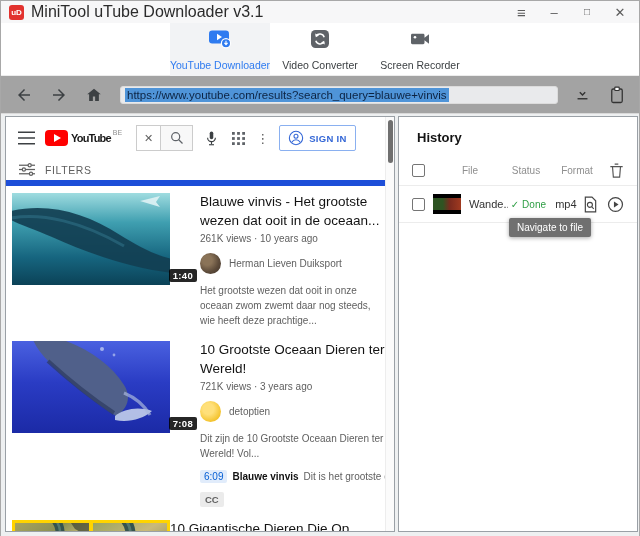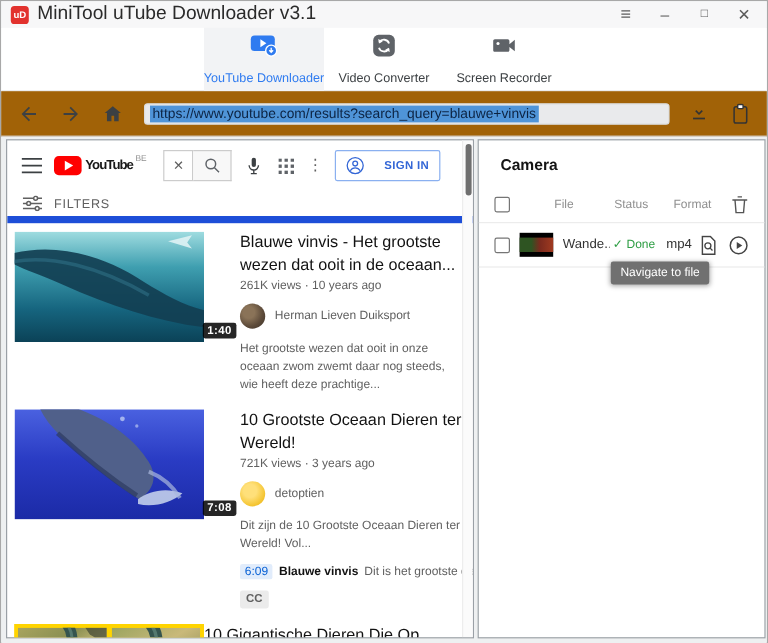--- a/index.html
+++ b/index.html
@@ -17,21 +17,21 @@
   .tb-btn.max { font-size:10px; }
 
   
   .tabbar { position:absolute; left:0; top:22px; width:100%; height:53px; background:#fff; border-bottom:1px solid #ececec; display:flex; justify-content:center; }
   .tab { width:100px; height:53px; display:flex; flex-direction:column; align-items:center; justify-content:center; gap:6px; cursor:pointer; }
   .tab.active { background:#f2f3f5; }
   .tab-label { font-size:10.5px; color:#3c4043; white-space:nowrap; }
   .tab.active .tab-label { color:#2f7bf0; }
 
   
-  .navbar { position:absolute; left:0; top:75px; width:100%; height:38px; background:#a16207; border-bottom:1px solid #d9d9d9; display:flex; align-items:center; padding:0 14px; }
+  .navbar { position:absolute; left:0; top:75px; width:100%; height:38px; background:#a3a3a3; border-bottom:1px solid #d9d9d9; display:flex; align-items:center; padding:0 14px; }
   .nav-icon { width:18px; height:18px; margin-right:17px; flex-shrink:0; display:flex; align-items:center; justify-content:center; }
   .url-field { flex:1; height:18px; background:#e9eaec; border:1px solid #dcdcdc; border-radius:3px; margin:0 16px 0 0; display:flex; align-items:center; padding:0 4px; overflow:hidden; }
   .url-sel { background:#4f94d8; color:#0c2342; font-size:11.5px; white-space:nowrap; padding:1px 2px; }
   .nav-right { display:flex; align-items:center; gap:18px; }
 
   
   .main { position:absolute; left:0; top:113px; width:100%; height:423px; background:#eef0f1; }
   .browser-panel { position:absolute; left:4px; top:2px; width:390px; height:416px; background:#fff; border:1px solid #9aa0a6; overflow:hidden; }
   .history-panel { position:absolute; left:397px; top:2px; width:240px; height:416px; background:#fff; border:1px solid #9aa0a6; }
 
@@ -42,21 +42,21 @@
   .yt-play { width:23px; height:16px; background:#f00; border-radius:4px; display:flex; align-items:center; justify-content:center; margin-top:2px; }
   .yt-play-tri { width:0; height:0; border-left:7px solid #fff; border-top:4.5px solid transparent; border-bottom:4.5px solid transparent; margin-left:1px; }
   .yt-word { font-size:11px; font-weight:700; letter-spacing:-0.8px; color:#181818; margin-left:3px; line-height:20px; }
   .yt-region { font-size:7px; color:#909090; margin-left:2px; margin-top:1px; }
   .yt-searchgrp { display:flex; margin-left:6px; }
   .yt-clear { width:25px; height:26px; border:1px solid #ccc; display:flex; align-items:center; justify-content:center; font-size:11px; color:#606060; background:#fff; }
   .yt-search { width:32px; height:26px; border:1px solid #ccc; border-left:none; background:#f8f8f8; display:flex; align-items:center; justify-content:center; }
   .yt-mic { margin-left:11px; }
   .yt-grid { margin-left:13px; }
   .yt-kebab { margin-left:11px; font-size:13px; color:#606060; }
-  .yt-signin { margin-left:10px; border:1px solid #8ab0f0; border-radius:2px; color:#3366d6; font-size:9.5px; font-weight:700; letter-spacing:0.3px; display:flex; align-items:center; gap:16px; padding:4px 8px; background:#fff; white-space:nowrap; }
+  .yt-signin { margin-left:10px; border:1px solid #8ab0f0; border-radius:2px; color:#3366d6; font-size:9.5px; font-weight:700; letter-spacing:0.3px; display:flex; align-items:center; gap:5px; padding:4px 8px; background:#fff; white-space:nowrap; }
 
   
   .yt-scrollbar { position:absolute; right:0; top:0; width:9px; height:100%; background:#fbfbfb; border-left:1px solid #ededed; }
   .yt-scrollthumb { position:absolute; left:1.5px; top:3px; width:5px; height:43px; background:#6f6f6f; border-radius:3px; }
 
   
   .filters-row { height:27px; display:flex; align-items:center; padding:0 13px; border-bottom:6px solid #1d4ed8; }
   .filters-label { font-size:10.5px; color:#606060; letter-spacing:0.6px; margin-left:10px; }
 
   
@@ -384,21 +384,21 @@
         </div>
 
       </div>
 
       <div class="yt-scrollbar">
         <div class="yt-scrollthumb"></div>
       </div>
     </div>
 
     <div class="history-panel">
-      <div class="hist-title">Camera</div>
+      <div class="hist-title">History</div>
 
       <div class="hist-header">
         <span class="checkbox"></span>
         <span class="hh-file">File</span>
         <span class="hh-status">Status</span>
         <span class="hh-format">Format</span>
         <span class="hh-trash iconbtn">
           <svg width="15" height="16" viewBox="0 0 20 22">
             <path d="M7.5 1.5h5 M1.5 5h17 M4.5 5l1.2 14.5h8.6L15.5 5" fill="none" stroke="#555" stroke-width="1.6"></path>
           </svg>

